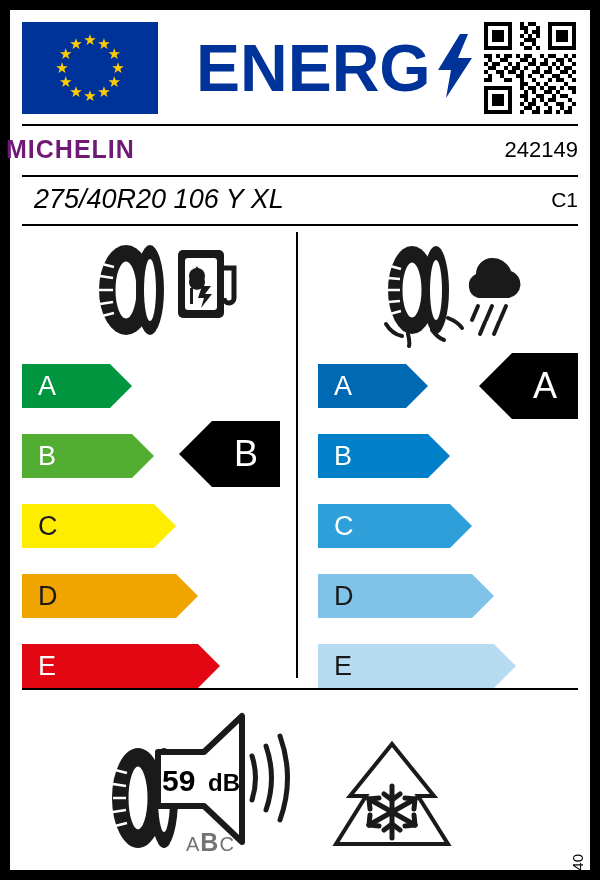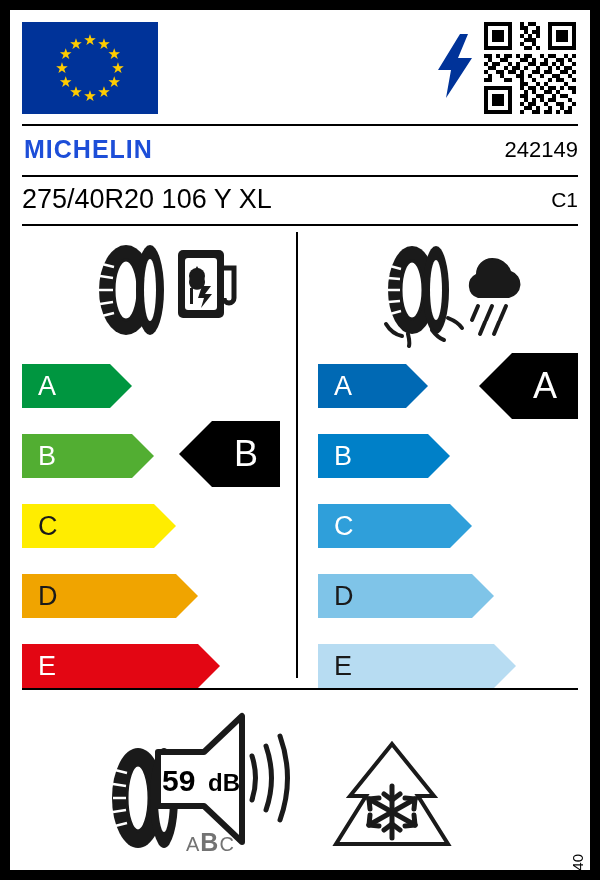--- a/index.html
+++ b/index.html
@@ -66,38 +66,39 @@
   }
 
   
   .hline {
     position: absolute;
     background: #000000;
     height: 2px;
   }
   .brand {
     position: absolute;
-    left: 24px; top: 135px;
+    left: 6px; top: 135px;
     font-size: 25px;
     font-weight: bold;
     letter-spacing: 1px;
-    color: #1d4ed8;
+    color: #701a75;
   }
   .model {
     position: absolute;
     right: 22px; top: 137px;
     font-size: 22px;
     color: #000;
     text-align: right;
   }
   .size {
     position: absolute;
-    left: 22px; top: 184px;
+    left: 34px; top: 184px;
     font-size: 27px;
     color: #000;
+    font-style: italic;
   }
   .tyre-class {
     position: absolute;
     right: 22px; top: 188px;
     font-size: 21px;
     color: #000;
   }
 
   
   .vline {
@@ -218,20 +219,21 @@
       <div class="eu-star" style="left: 84.7487px; top: 52px; color: rgb(255, 204, 0);">★</div>
       <div class="eu-star" style="left: 74.5px; top: 62.2487px; color: rgb(255, 204, 0);">★</div>
       <div class="eu-star" style="left: 60.5px; top: 66px; color: rgb(255, 204, 0);">★</div>
       <div class="eu-star" style="left: 46.5px; top: 62.2487px; color: rgb(255, 204, 0);">★</div>
       <div class="eu-star" style="left: 36.2513px; top: 52px; color: rgb(255, 204, 0);">★</div>
       <div class="eu-star" style="left: 32.5px; top: 38px; color: rgb(255, 204, 0);">★</div>
       <div class="eu-star" style="left: 36.2513px; top: 24px; color: rgb(255, 204, 0);">★</div>
       <div class="eu-star" style="left: 46.5px; top: 13.7513px; color: rgb(255, 204, 0);">★</div>
     </div>
 
+  <div class="energ-text">ENERG</div>
 
   <svg class="bolt" viewBox="0 0 34 64">
     <polygon points="22,0 0,36 13,36 8,64 34,24 20,24 30,0" fill="#003399"></polygon>
   </svg>
 
   <svg class="qr" viewBox="0 0 23 23" shape-rendering="crispEdges">
     <rect width="23" height="23" fill="#ffffff"></rect>
     <g fill="#000000">
       <rect x="0" y="0" width="7" height="7"></rect>
       <rect x="1" y="1" width="5" height="5" fill="#ffffff"></rect>

